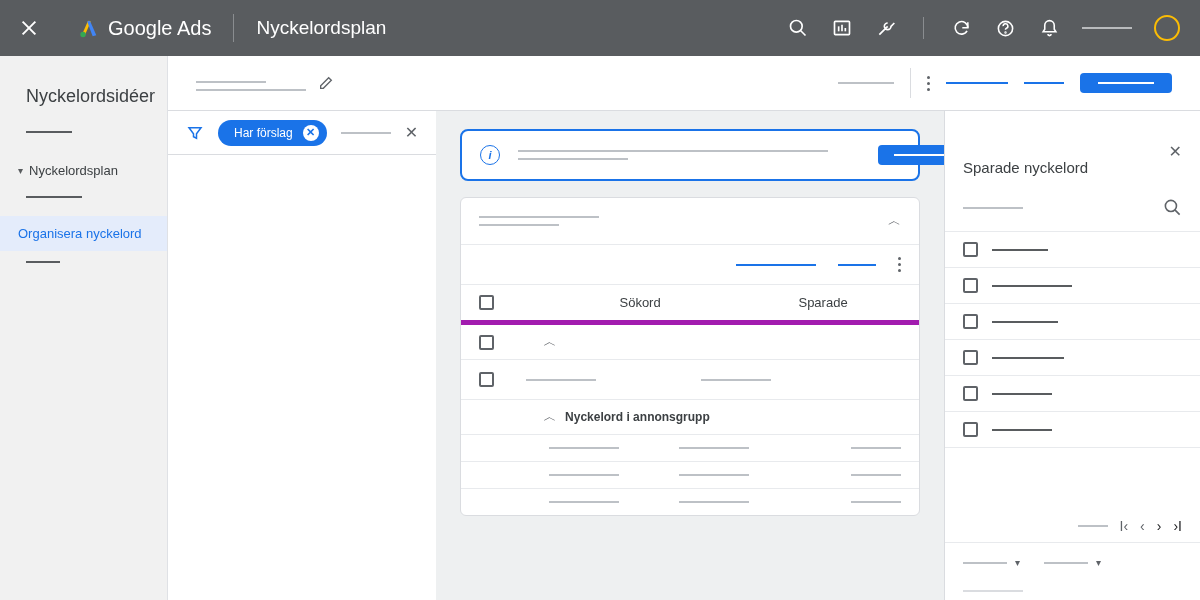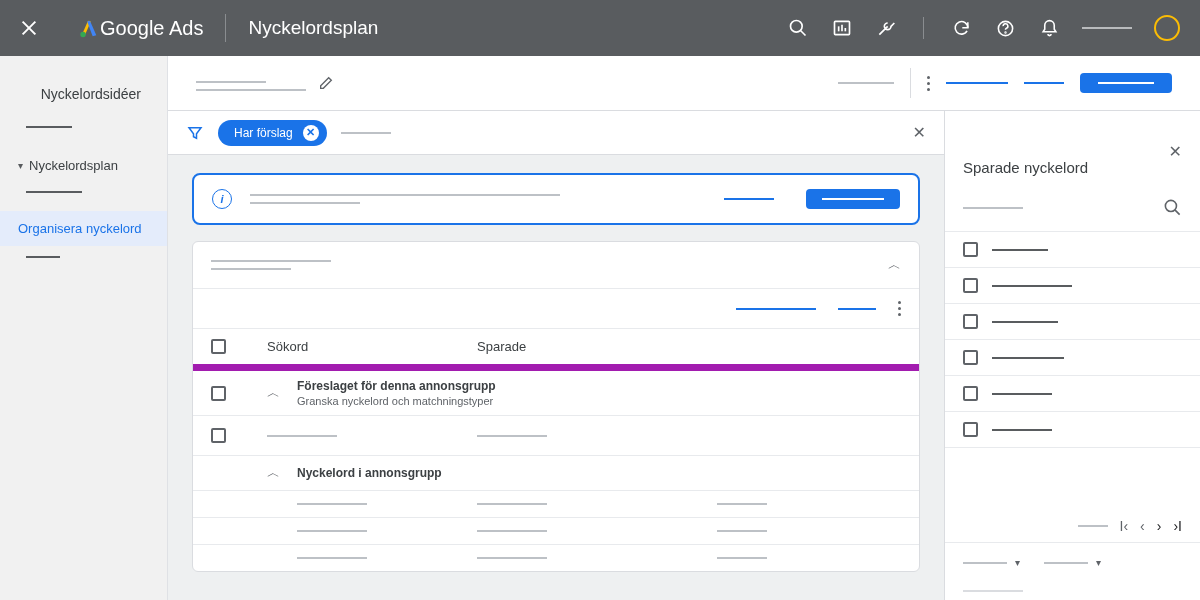--- a/index.html
+++ b/index.html
@@ -4,34 +4,34 @@
 <style>
 * { box-sizing: border-box; margin: 0; padding: 0; }
 body { font-family: 'Helvetica Neue', Arial, sans-serif; font-size: 13px; color: #3c4043; background: #fff; width: 1200px; height: 600px; overflow: hidden; }
 
 
 .header { height: 56px; background: #595c5f; display: flex; align-items: center; padding: 0 20px; color: #fff; }
 .close-x { width: 18px; height: 18px; position: relative; cursor: pointer; }
 .close-x::before, .close-x::after { content: ''; position: absolute; width: 18px; height: 2px; background: #fff; top: 8px; left: 0; }
 .close-x::before { transform: rotate(45deg); }
 .close-x::after { transform: rotate(-45deg); }
-.logo { display: flex; align-items: center; margin-left: 40px; gap: 0; }
+.logo { display: flex; align-items: center; margin-left: 40px; gap: 8px; }
 .logo-icon { width: 22px; height: 22px; }
 .logo-text { font-size: 20px; font-weight: 400; }
 .divider-v { width: 1px; height: 28px; background: #8a8d90; margin: 0 22px; }
 .page-title { font-size: 19px; font-weight: 400; }
 .header-right { margin-left: auto; display: flex; align-items: center; gap: 22px; }
 .icon-btn { width: 22px; height: 22px; display: flex; align-items: center; justify-content: center; cursor: pointer; }
 .hr-line { width: 50px; height: 2px; background: #b9bbbd; }
 .avatar-circle { width: 26px; height: 26px; border: 2px solid #fbbc04; border-radius: 50%; }
 
 
 .body-wrap { display: flex; height: calc(600px - 56px); }
 .sidebar { width: 168px; background: #f1f1f1; border-right: 1px solid #dfe1e5; padding-top: 26px; }
-.sb-title { font-size: 14px; font-weight: 500; padding: 4px 26px 14px; text-align: right; }
+.sb-title { font-size: 18px; font-weight: 500; padding: 4px 26px 14px; }
 .sb-pl { height: 2px; background: #595c5f; margin: 10px 26px 20px; width: 46px; }
 .sb-item { padding: 10px 18px; font-size: 13px; display: flex; align-items: center; gap: 6px; }
 .sb-item.active { background: #e4ecfb; color: #1a73e8; }
 .sb-caret { font-size: 10px; color: #595c5f; }
 .sb-sub-pl { height: 2px; background: #595c5f; margin: 8px 26px 18px; width: 56px; }
 
 .main { flex: 1; display: flex; flex-direction: column; overflow: hidden; }
 
 
 .subheader { height: 55px; border-bottom: 1px solid #dadce0; display: flex; align-items: center; padding: 0 28px; }
@@ -43,21 +43,21 @@
 .sh-gray { width: 56px; height: 2px; background: #bdc1c6; }
 .sh-vd { width: 1px; height: 30px; background: #dadce0; }
 .dots { display: flex; flex-direction: column; gap: 3px; }
 .dots span { width: 3px; height: 3px; background: #5f6368; border-radius: 50%; }
 .sh-blue { height: 2px; background: #1a73e8; }
 .btn-primary { background: #1a73e8; border-radius: 4px; padding: 9px 18px; }
 .btn-primary .ln { width: 56px; height: 2px; background: #fff; }
 
 
 .content-row { flex: 1; display: flex; overflow: hidden; }
-.content-main { flex: 1; display: flex; flex-direction: column; overflow: hidden; }
+.content-main { flex: 1; display: flex; overflow: hidden; text-align: center; }
 
 
 .filter-bar { height: 44px; border-bottom: 1px solid #dadce0; display: flex; align-items: center; padding: 0 18px; gap: 14px; }
 .funnel { width: 18px; height: 18px; }
 .chip { background: #1a73e8; color: #fff; border-radius: 14px; padding: 5px 8px 5px 16px; display: flex; align-items: center; gap: 10px; font-size: 12px; }
 .chip-x { width: 16px; height: 16px; background: #fff; color: #1a73e8; border-radius: 50%; display: flex; align-items: center; justify-content: center; font-size: 11px; font-weight: bold; }
 .fb-pl { width: 50px; height: 2px; background: #bdc1c6; }
 .fb-close { margin-left: auto; font-size: 16px; color: #5f6368; }
 
 
@@ -75,21 +75,21 @@
 .card { background: #fff; border: 1px solid #dadce0; border-radius: 6px; overflow: hidden; }
 .card-head { padding: 14px 18px; border-bottom: 1px solid #e8eaed; display: flex; align-items: center; }
 .ch-lines { display: flex; flex-direction: column; gap: 6px; }
 .ch-lines .l1 { width: 120px; height: 2px; background: #bdc1c6; }
 .ch-lines .l2 { width: 80px; height: 2px; background: #bdc1c6; }
 .collapse-arrow { margin-left: auto; color: #5f6368; }
 
 .card-actions { padding: 12px 18px; border-bottom: 1px solid #e8eaed; display: flex; align-items: center; justify-content: flex-end; gap: 22px; }
 .ca-link { height: 2px; background: #1a73e8; }
 
-.tbl-hdr { display: flex; align-items: center; padding: 10px 18px; border-bottom: 7px solid #a21caf; font-size: 13px; font-weight: 500; }
+.tbl-hdr { display: flex; align-items: center; padding: 10px 18px; border-bottom: 5px solid #a21caf; font-size: 13px; font-weight: 500; }
 .chk { width: 15px; height: 15px; border: 2px solid #5f6368; border-radius: 2px; flex-shrink: 0; }
 .col-1 { width: 56px; display: flex; align-items: center; }
 .col-2 { width: 210px; }
 .col-3 { width: 240px; }
 .col-4 { flex: 1; }
 
 .sec-row { display: flex; align-items: center; padding: 8px 18px; border-bottom: 1px solid #e8eaed; }
 .sec-arrow { width: 30px; color: #5f6368; font-size: 13px; }
 .sec-text { font-size: 12px; font-weight: 700; }
 .sec-sub { font-size: 11px; font-weight: 400; color: #5f6368; margin-top: 2px; }
@@ -276,24 +276,20 @@
                 </div>
               <div class="col-2">Sökord</div>
               <div class="col-4">Sparade</div>
             </div>
 
             <div class="sec-row">
               <div class="col-1">
                   <div class="chk"></div>
                 </div>
               <div class="sec-arrow">︿</div>
-              <div>
-                <div class="sec-text">Föreslaget för denna annonsgrupp</div>
-                <div class="sec-sub">Granska nyckelord och matchningstyper</div>
-              </div>
             </div>
 
             <div class="data-row">
               <div class="col-1">
                   <div class="chk"></div>
                 </div>
               <div class="col-2">
                   <div class="cell-ph" style="width:70px"></div>
                 </div>
               <div class="col-3">

